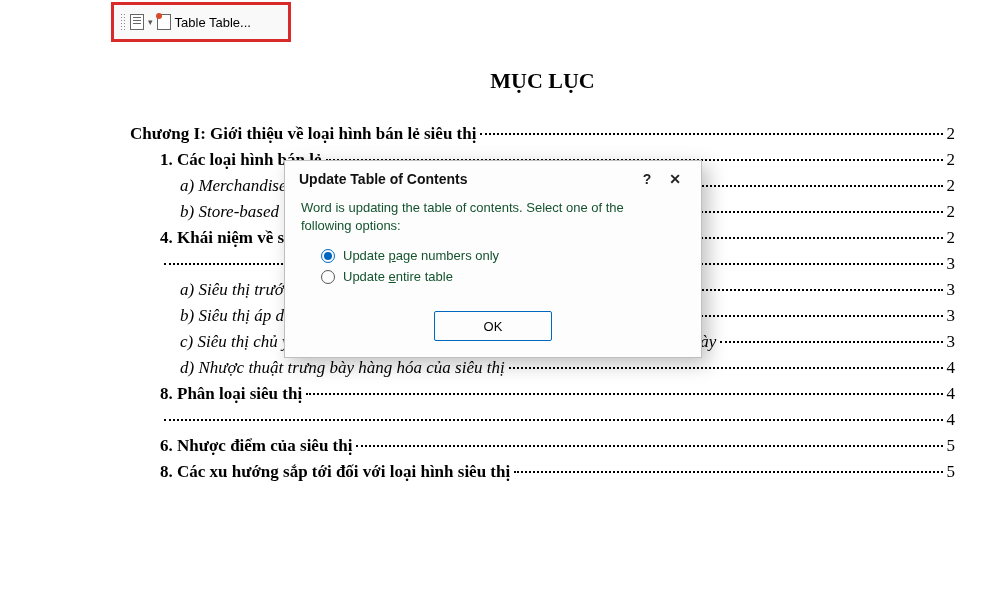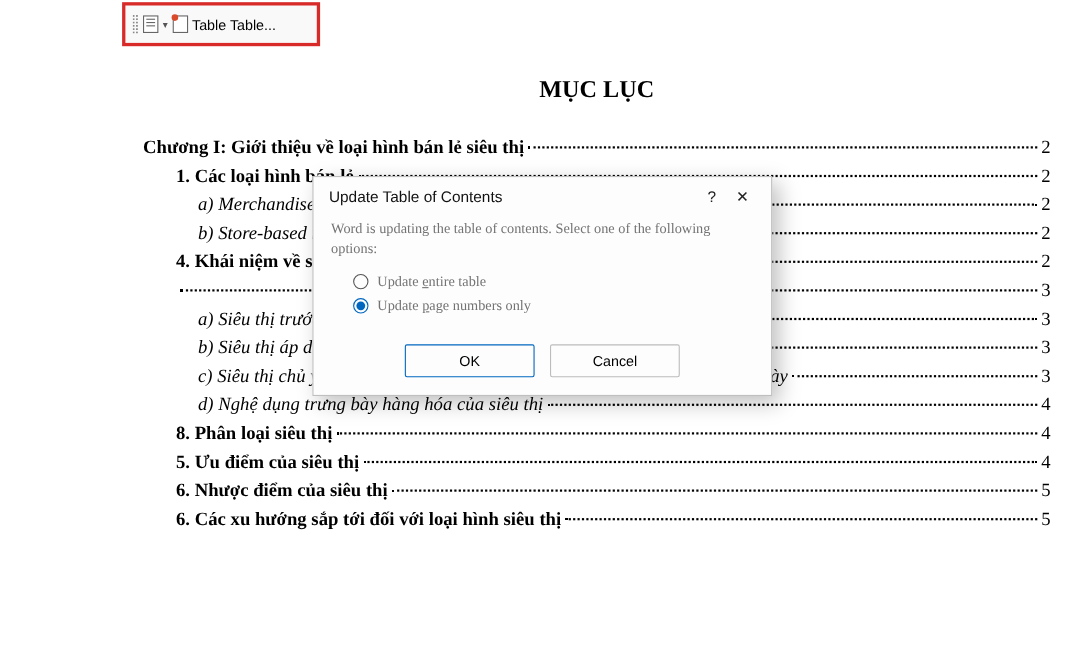--- a/index.html
+++ b/index.html
@@ -111,33 +111,33 @@
   box-shadow: 6px 6px 18px rgba(0,0,0,0.25);
   font-family: "Segoe UI", sans-serif;
   font-size: 13px;
 }
 .dialog-titlebar {
   display: flex;
   align-items: center;
   padding: 10px 12px 8px 14px;
   font-size: 14px;
   color: #111;
+  font-weight: bold;
 }
 .dialog-titlebar .spacer { flex: 1; }
 .dialog-titlebar .tbtn {
   width: 28px;
   text-align: center;
   font-size: 14px;
   color: #222;
   cursor: default;
 }
 .dialog-body {
   padding: 4px 32px 12px 16px;
-  color: #737373;
-  font-family: Liberation Serif, serif;
+  color: #14532d;
 }
 .dialog-body .msg { margin-bottom: 10px; line-height: 1.4; }
 .radio-row {
   display: flex;
   align-items: center;
   gap: 8px;
   padding: 3px 0 3px 20px;
 }
 .radio {
   width: 14px; height: 14px;
@@ -231,62 +231,60 @@
         <span class="label">b) Siêu thị áp dụng phương thức tự phục vụ (self-service)</span>
         <span class="dots"></span>
         <span class="pg"> 3</span>
       </div>
       <div class="toc-line lvl2">
         <span class="label">c) Siêu thị chủ yếu kinh doanh hàng hóa đáp ứng nhu cầu tiêu dùng hàng ngày</span>
         <span class="dots"></span>
         <span class="pg"> 3</span>
       </div>
       <div class="toc-line lvl2">
-        <span class="label">d) Nghệ dụng trưng bày hàng hóa của siêu thị</span>
+        <span class="label">d) Nhược thuật trưng bày hàng hóa của siêu thị</span>
         <span class="dots"></span>
         <span class="pg"> 4</span>
       </div>
       <div class="toc-line lvl1">
         <span class="label">8. Phân loại siêu thị</span>
         <span class="dots"></span>
         <span class="pg"> 4</span>
       </div>
       <div class="toc-line lvl1">
-        <span class="label">5. Ưu điểm của siêu thị</span>
         <span class="dots"></span>
         <span class="pg"> 4</span>
       </div>
       <div class="toc-line lvl1">
         <span class="label">6. Nhược điểm của siêu thị</span>
         <span class="dots"></span>
         <span class="pg"> 5</span>
       </div>
       <div class="toc-line lvl1">
-        <span class="label">6. Các xu hướng sắp tới đối với loại hình siêu thị</span>
+        <span class="label">8. Các xu hướng sắp tới đối với loại hình siêu thị</span>
         <span class="dots"></span>
         <span class="pg"> 5</span>
       </div>
     </div>
 </div>
 
 <div class="dialog">
   <div class="dialog-titlebar">
     <span>Update Table of Contents</span>
     <span class="spacer"></span>
     <span class="tbtn">?</span>
     <span class="tbtn">✕</span>
   </div>
   <div class="dialog-body">
     <div class="msg">Word is updating the table of contents.  Select one of the following options:</div>
     <div class="radio-row">
+      <div class="radio checked"></div>
+      <span class="radio-label"><span>Update </span><span class="ul">p</span><span>age numbers only</span></span>
+    </div>
+    <div class="radio-row">
       <div class="radio"></div>
       <span class="radio-label"><span>Update </span><span class="ul">e</span><span>ntire table</span></span>
-    </div>
-    <div class="radio-row">
-      <div class="radio checked"></div>
-      <span class="radio-label"><span>Update </span><span class="ul">p</span><span>age numbers only</span></span>
     </div>
   </div>
   <div class="dialog-buttons">
     <div class="dlg-btn primary">OK</div>
-    <div class="dlg-btn">Cancel</div>
   </div>
 </div>
 
 </body></html>

